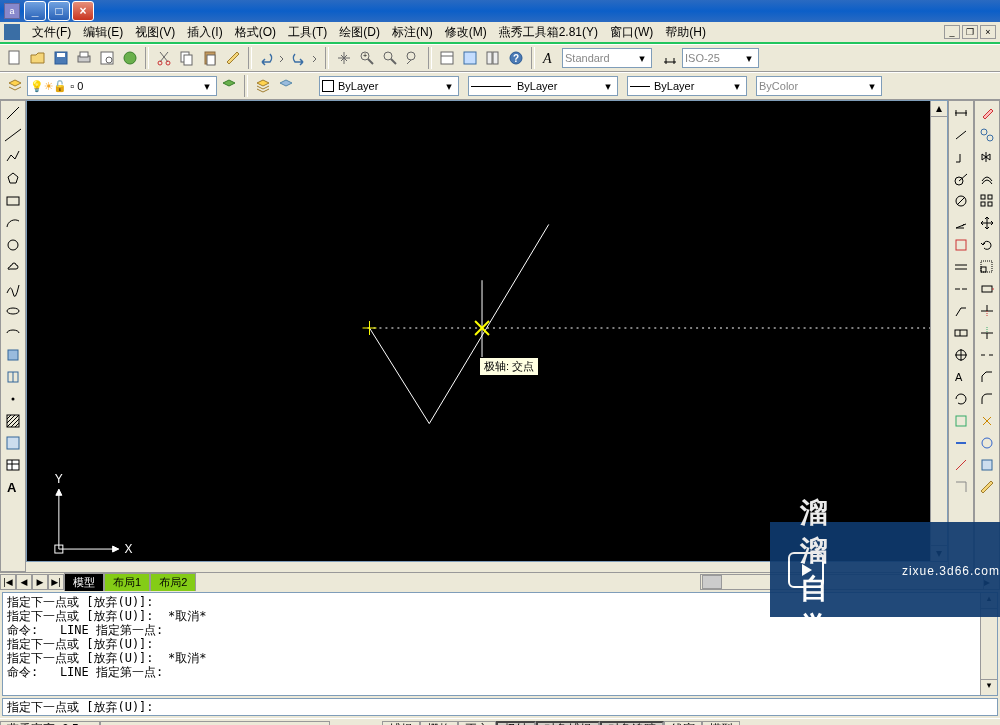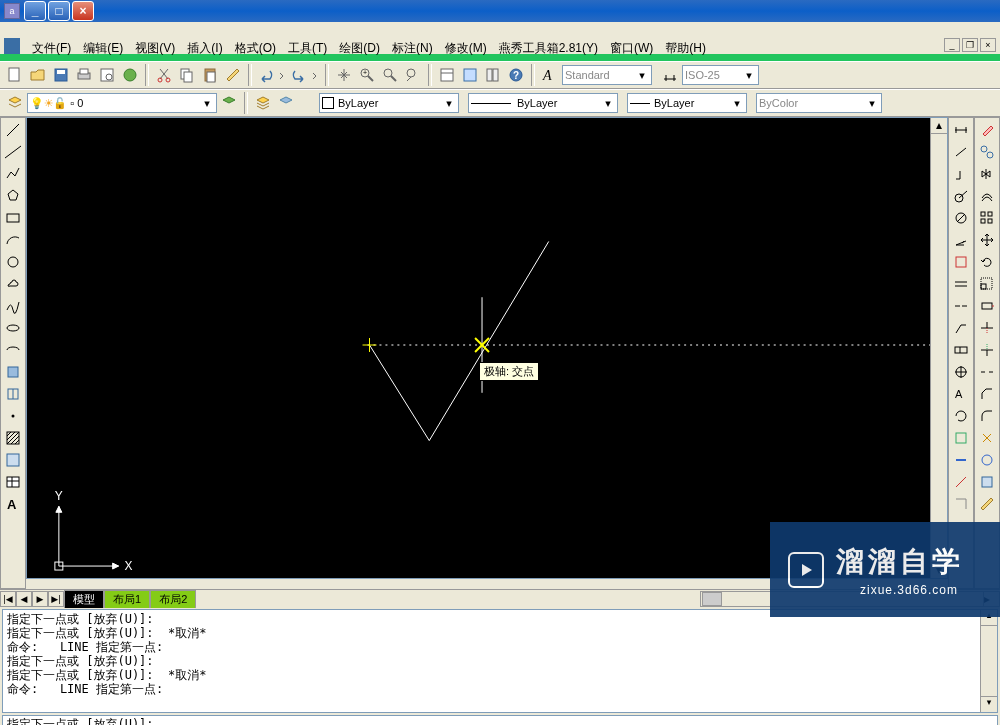--- a/index.html
+++ b/index.html
@@ -4,21 +4,21 @@
 <style>
 * { box-sizing: border-box; margin: 0; padding: 0; }
 body { font-family: "Microsoft YaHei", SimSun, Tahoma, sans-serif; font-size: 12px; background: #ece9d8; overflow: hidden; width: 1000px; height: 725px; }
 .titlebar { background: linear-gradient(to bottom, #2a6ac1, #0c5fc8 50%, #2a6ac1); height: 22px; display: flex; align-items: center; color: white; padding: 0 4px; }
 .titlebar .icon { width: 16px; height: 16px; background: #88c; border: 1px solid #669; margin-right: 4px; display:flex;align-items:center;justify-content:center;font-size:9px;color:#fff; }
 .titlebar .title { flex: 1; font-weight: bold; font-size: 12px; }
 .winbtns { display: flex; gap: 2px; }
 .winbtn { width: 22px; height: 20px; border: 1px solid #fff; border-radius: 3px; display:flex;align-items:center;justify-content:center; font-family: Arial; font-weight:bold; }
 .winbtn.min,.winbtn.max { background: linear-gradient(#70a1e0,#2962b8); color:#fff; }
 .winbtn.close { background: linear-gradient(#e68f7a,#c83420); color:#fff; }
-.menubar { background: #ece9d8; height: 22px; display: flex; padding: 16px 4px; border-bottom: 7px solid #22c55e; }
+.menubar { background: #ece9d8; height: 22px; display: flex; align-items: center; padding: 1px 4px; border-bottom: 2px solid #22c55e; }
 .menubar .mdi-icon { width:16px;height:16px;background:#3a6ea5;margin-right:6px; }
 .menubar .menuitem { padding: 2px 6px; cursor: default; color: #000; }
 .mdi-btns { margin-left:auto; display:flex; gap:2px; }
 .mdi-btn { width:16px; height:14px; border:1px solid #999; background:#ece9d8; font-size:9px; display:flex;align-items:center;justify-content:center; }
 .toolbar { background: #ece9d8; height: 28px; display: flex; align-items: center; padding: 1px 4px; border-top: 1px solid #fff; border-bottom: 1px solid #999; gap: 1px; }
 .tbtn { width: 22px; height: 22px; border: 1px solid transparent; display:flex;align-items:center;justify-content:center; }
 .tsep { width: 4px; height: 22px; border-left:1px solid #999; border-right:1px solid #fff; margin:0 3px; }
 .dropdown { height: 20px; border: 1px solid #7f9db9; background: #fff; display: flex; align-items: center; padding: 0 2px; font-size: 11px; color:#000; }
 .dropdown.gray { color: #888; align-items: center; }
 .dropdown .dd-arrow { margin-left: auto; width: 14px; text-align:center; color:#000; }
@@ -35,21 +35,21 @@
 .hscroll .thumb { position:absolute; left:1px; width:20px; top:0; bottom:0; background:#ccc; border:1px solid #999; }
 .hscroll .rbtn { position:absolute; right:0; width:16px; top:0;bottom:0; background:#ece9d8; border-left:1px solid #999; }
 .cmdwindow { background:#fff; border:1px solid #7f9db9; margin:2px; height:104px; display:flex; }
 .cmdtext { flex:1; font-family:SimSun,monospace; font-size:12px; padding:2px 4px; white-space:pre; overflow:hidden; line-height:14px;}
 .cmdscroll { width:17px; background:#ece9d8; border-left:1px solid #999; position:relative;}
 .cmdinput-row { background:#fff; border:1px solid #7f9db9; margin:0 2px 2px 2px; height:18px; display:flex; align-items:center; padding:0 4px; font-family:SimSun,monospace; font-size:12px; }
 .statusbar { height: 22px; background: #ece9d8; border-top:1px solid #fff; display:flex; align-items:center; font-size:12px; }
 .status-cell { border:1px solid #999; padding: 1px 6px; height:18px; display:flex;align-items:center; background:#ece9d8; }
 .status-cell.pressed { border:2px inset #999; background:#d4d0c8; }
 .status-coords { color:#888; width:230px; }
-.watermark { position:absolute; right:0; bottom:108px; width:230px; height:95px; background:#0f3a6e; color:#fff; display:flex; align-items:center; justify-content:center; flex-direction:column; opacity:0.92; }
+.watermark { position:absolute; right:0; bottom:108px; width:230px; height:95px; background:#0f3a6e; color:#fff; display:flex; align-items:center; justify-content:center; flex-direction:row; opacity:0.92; }
 .watermark .big { font-size:28px; font-weight:bold; letter-spacing:4px; }
 .watermark .small { font-size:12px; letter-spacing:1px; margin-top:2px; }
 .watermark .play { position:absolute; left:18px; width:36px;height:36px; border:2px solid #fff; border-radius:6px; display:flex;align-items:center;justify-content:center; }
 svg { display:block; }
 .tooltip-box { position:absolute; background:#ffffe1; border:1px solid #000; padding:1px 4px; font-size:11px; color:#000; white-space:nowrap; }
 </style>
 </head>
 <body>
 
 <div class="titlebar">
@@ -401,21 +401,21 @@
         <g stroke="#fff" fill="#fff">
           <line x1="20" y1="450" x2="80" y2="450"></line>
           <path d="M80 450l-6-3v6z"></path>
           <line x1="20" y1="450" x2="20" y2="390"></line>
           <path d="M20 390l-3 6h6z"></path>
           <rect x="16" y="446" width="8" height="8" fill="none"></rect>
         </g>
         <text x="86" y="454" fill="#fff" font-size="12">X</text>
         <text x="16" y="384" fill="#fff" font-size="12">Y</text>
       </svg>
-      <div class="tooltip-box" style="left:452px;top:244px">极轴: 交点</div>
+      <div class="tooltip-box" style="left:452px;top:256px">极轴: 交点</div>
 
       <div style="position:absolute;right:0;top:0;width:17px;bottom:0;background:#ece9d8;border-left:1px solid #999">
         <div style="height:16px;border-bottom:1px solid #999;text-align:center">▴</div>
         <div style="position:absolute;bottom:0;height:16px;left:0;right:0;border-top:1px solid #999;text-align:center">▾</div>
       </div>
     </div>
   </div>
 
   <div style="display:flex">
     <div class="vtoolbar">

